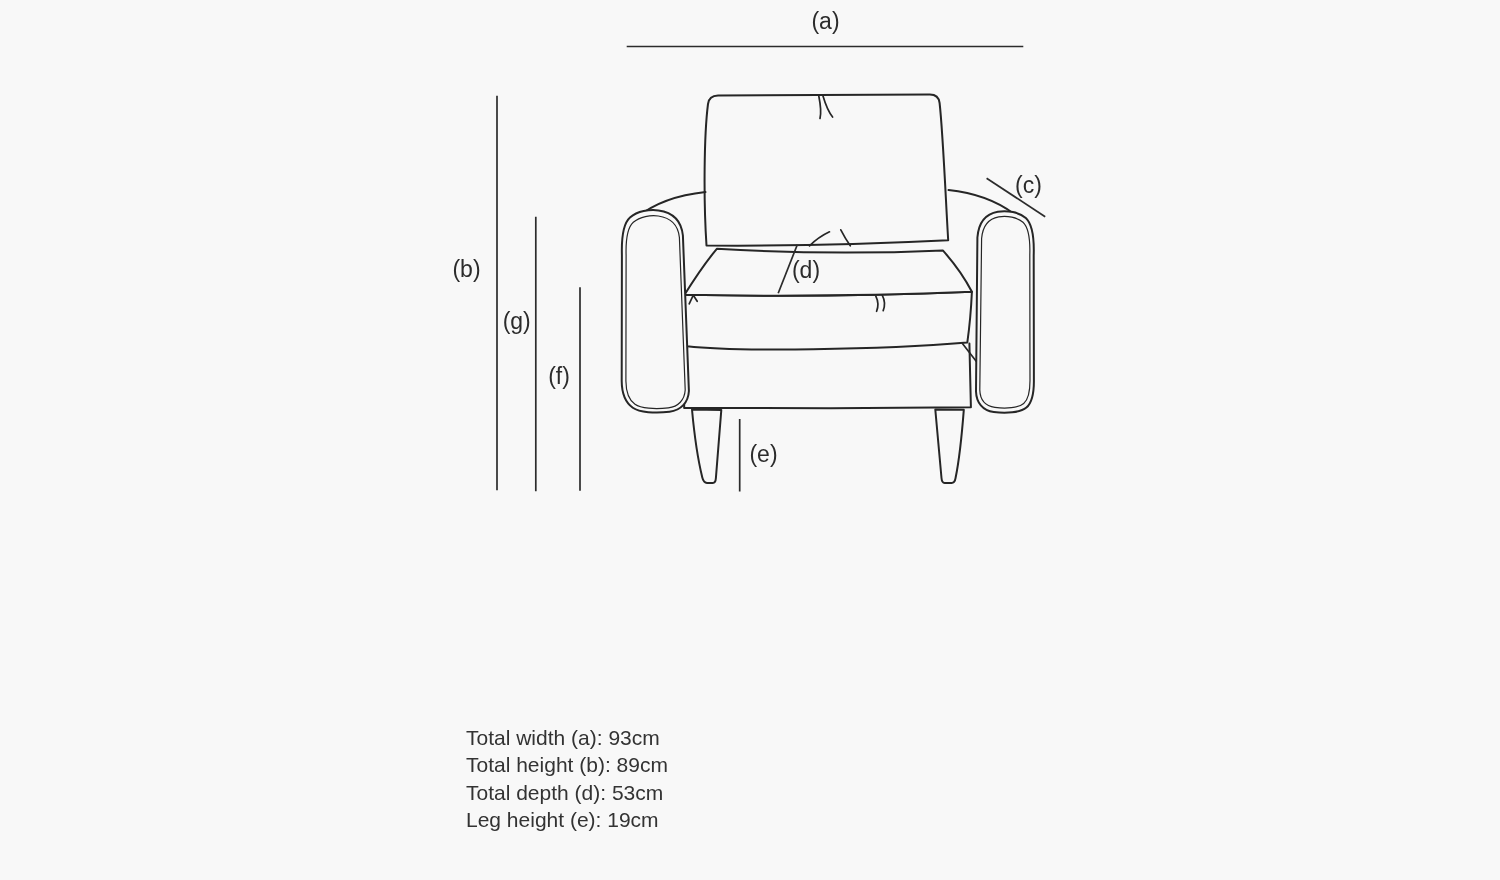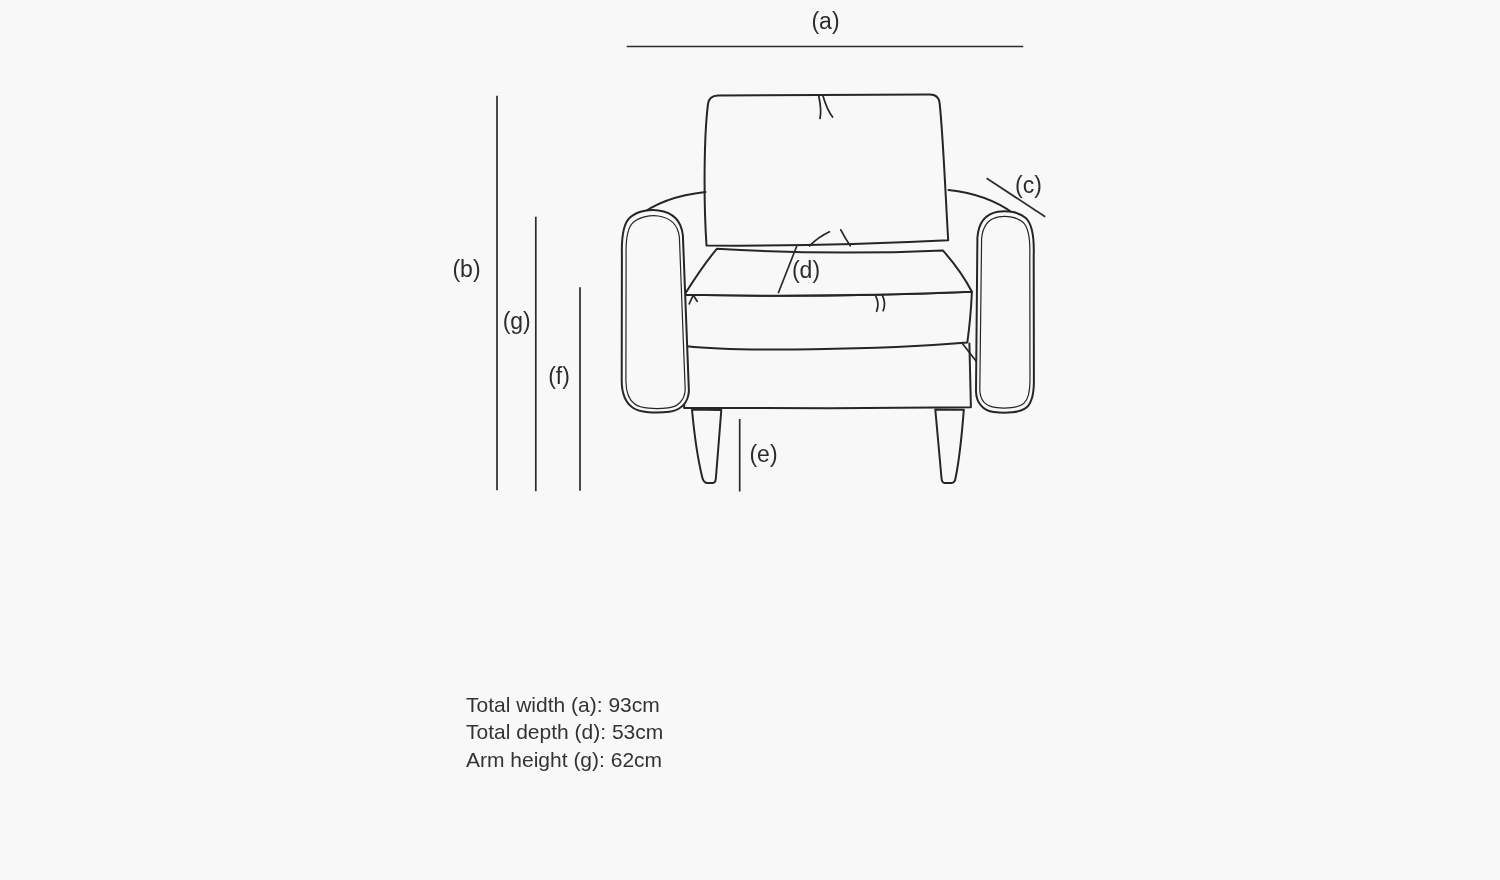--- a/index.html
+++ b/index.html
@@ -26,21 +26,21 @@
   .dimline{fill:none;stroke:var(--dim);stroke-width:1.7;stroke-linecap:butt;}
   .dim-label{
     position:absolute;
     transform:translate(-50%,-50%);
     font-size:23px;
     color:var(--dim);
     white-space:nowrap;
   }
   .dims{
     position:absolute;
-    left:466px;top:691px;
+    left:466px;top:724px;
     font-size:21px;
     line-height:27.3px;
     color:var(--text);
   }
   .dims .row{white-space:nowrap;}
 </style>
 </head>
 <body>
 
 <div class="stage">
@@ -146,17 +146,18 @@
   <span class="dim-label" style="left:825.5px;top:20.5px;">(a)</span>
   <span class="dim-label" style="left:466.5px;top:268.5px;">(b)</span>
   <span class="dim-label" style="left:1028.5px;top:185px;">(c)</span>
   <span class="dim-label" style="left:806px;top:270px;">(d)</span>
   <span class="dim-label" style="left:763.5px;top:453.5px;">(e)</span>
   <span class="dim-label" style="left:559px;top:375.5px;">(f)</span>
   <span class="dim-label" style="left:516.7px;top:320.5px;">(g)</span>
 
   <div class="dims">
     <div class="row">Total width (a): 93cm</div>
+    <div class="row">Total height (b): 89cm</div>
     <div class="row">Total depth (d): 53cm</div>
-    <div class="row">Arm height (g): 62cm</div>
+    <div class="row">Leg height (e): 19cm</div>
   </div>
 
 </div>
 
 </body></html>

